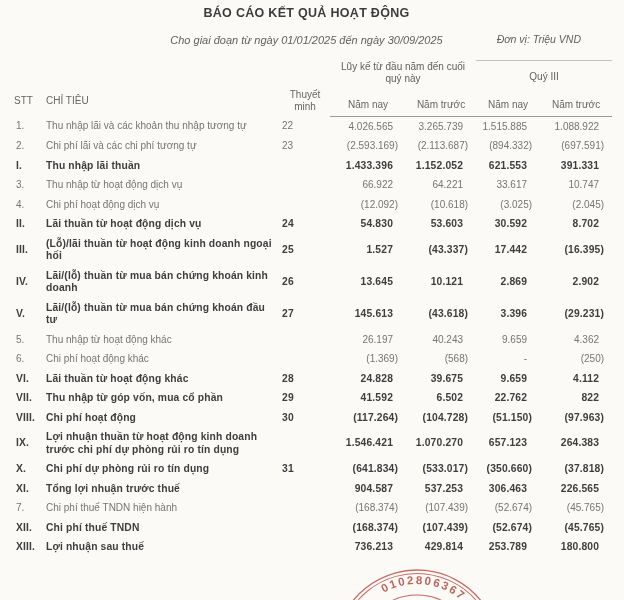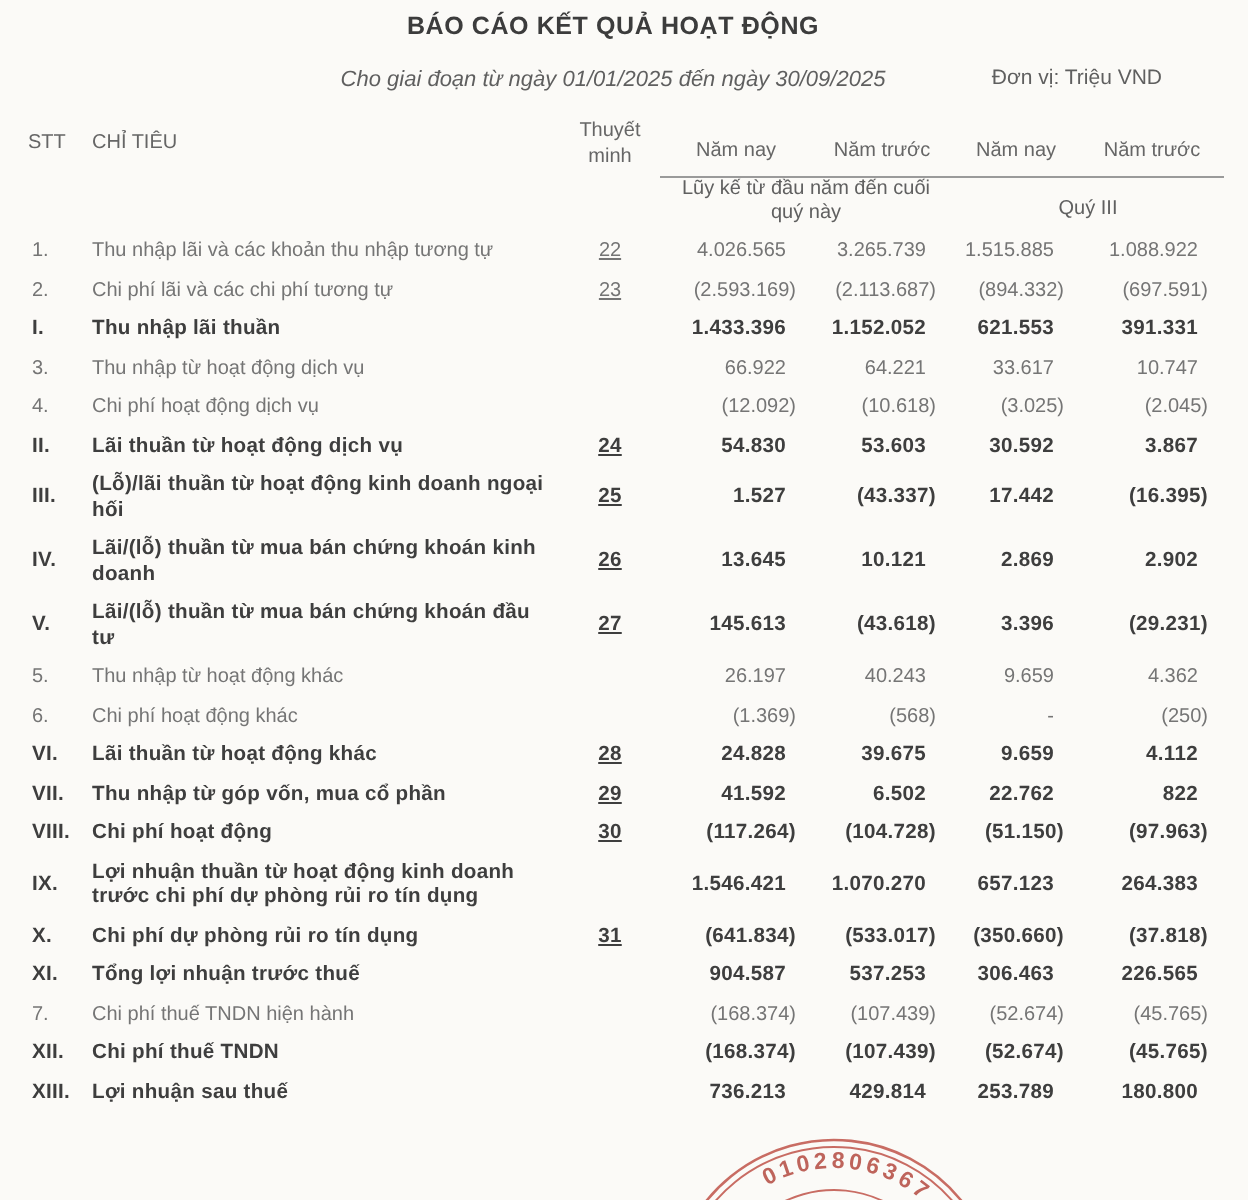--- a/index.html
+++ b/index.html
@@ -15,21 +15,21 @@
   
   .doc-header { padding-top:6px; text-align:center; }
   .doc-title {
     font-size:12.5px; font-weight:bold; color:#3c3c3c; letter-spacing:.3px;
   }
   .doc-subtitle {
     font-size:11px; font-style:italic; color:#5f5f5f; margin-top:14px;
   }
   .unit-label {
     position:absolute; top:33px; right:32px;
-    font-size:10.5px; color:#5f5f5f;
+    font-size:10.5px; font-style:italic; color:#5f5f5f;
   }
 
   
   table.report {
     border-collapse:collapse; table-layout:fixed;
     margin:14px 0 0 12px; width:600px;
   }
   col.c-stt   { width:32px; }
   col.c-label { width:236px; }
   col.c-note  { width:50px; }
@@ -46,21 +46,21 @@
   th.group-q3 { border-top:1px solid #c2c2c2; padding-top:8px; }
   th.sub-th   { text-align:center; border-bottom:1px solid #9a9a9a; padding-bottom:5px; }
   th.h-stt, th.h-label { text-align:left; vertical-align:middle; }
   th.h-note { text-align:center; vertical-align:middle; }
 
   tbody td {
     font-size:10px; line-height:12.5px; vertical-align:middle;
     padding:3.5px 2px; color:#757575;
   }
   tbody td.stt  { text-align:left; padding-left:4px; }
-  tbody td.note { text-align:center;text-decoration:underline; }
+  tbody td.note { text-align:left; }
   tbody td.num  { text-align:right; padding-right:13px; white-space:nowrap; }
   tbody td.num.neg { padding-right:8px; }
   tbody tr.bold-row td {
     font-weight:bold; color:#3e3e3e; font-size:10.3px; letter-spacing:.15px;
   }
 
   
   .seal { position:absolute; left:322px; top:562px; width:190px; height:38px; }
 </style>
 </head>
@@ -79,33 +79,33 @@
       <col class="c-stt">
         <col class="c-label">
         <col class="c-note">
       <col class="c-v1">
         <col class="c-v2">
         <col class="c-v3">
         <col class="c-v4">
     </colgroup>
     <thead>
       <tr>
+        <th colspan="3"></th>
+        <th colspan="2" class="group-th">Lũy kế từ đầu năm đến cuối quý này</th>
+        <th colspan="2" class="group-th group-q3">Quý III</th>
+      </tr>
+      <tr>
         <th class="h-stt">STT</th>
         <th class="h-label">CHỈ TIÊU</th>
         <th class="h-note">Thuyết minh</th>
         <th class="sub-th">Năm nay</th>
         <th class="sub-th">Năm trước</th>
         <th class="sub-th">Năm nay</th>
         <th class="sub-th">Năm trước</th>
       </tr>
-      <tr>
-        <th colspan="3"></th>
-        <th colspan="2" class="group-th">Lũy kế từ đầu năm đến cuối quý này</th>
-        <th colspan="2" class="group-th group-q3">Quý III</th>
-      </tr>
     </thead>
     <tbody>
         <tr>
           <td class="stt">1.</td>
           <td class="label">Thu nhập lãi và các khoản thu nhập tương tự</td>
           <td class="note">22</td>
           <td class="num">4.026.565</td>
           <td class="num">3.265.739</td>
           <td class="num">1.515.885</td>
           <td class="num">1.088.922</td>
@@ -146,21 +146,21 @@
           <td class="num neg">(3.025)</td>
           <td class="num neg">(2.045)</td>
         </tr>
         <tr class="bold-row">
           <td class="stt">II.</td>
           <td class="label">Lãi thuần từ hoạt động dịch vụ</td>
           <td class="note">24</td>
           <td class="num">54.830</td>
           <td class="num">53.603</td>
           <td class="num">30.592</td>
-          <td class="num">3.867</td>
+          <td class="num">8.702</td>
         </tr>
         <tr class="bold-row">
           <td class="stt">III.</td>
           <td class="label">(Lỗ)/lãi thuần từ hoạt động kinh doanh ngoại hối</td>
           <td class="note">25</td>
           <td class="num">1.527</td>
           <td class="num neg">(43.337)</td>
           <td class="num">17.442</td>
           <td class="num neg">(16.395)</td>
         </tr>

